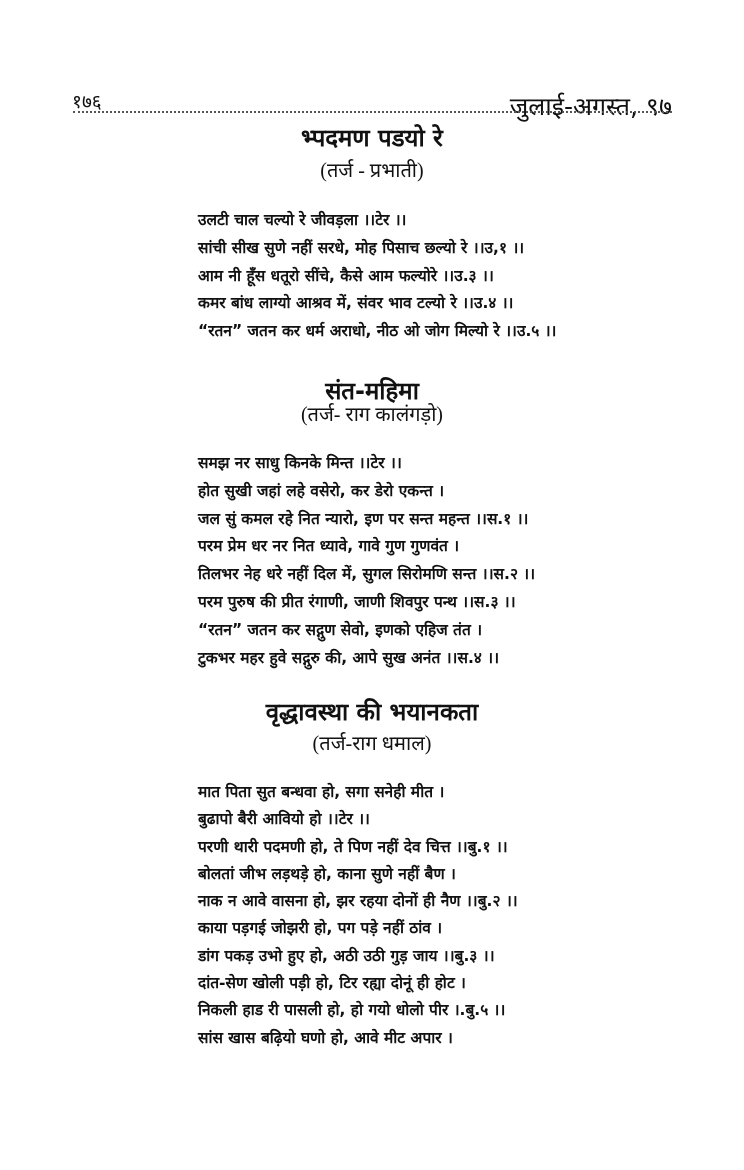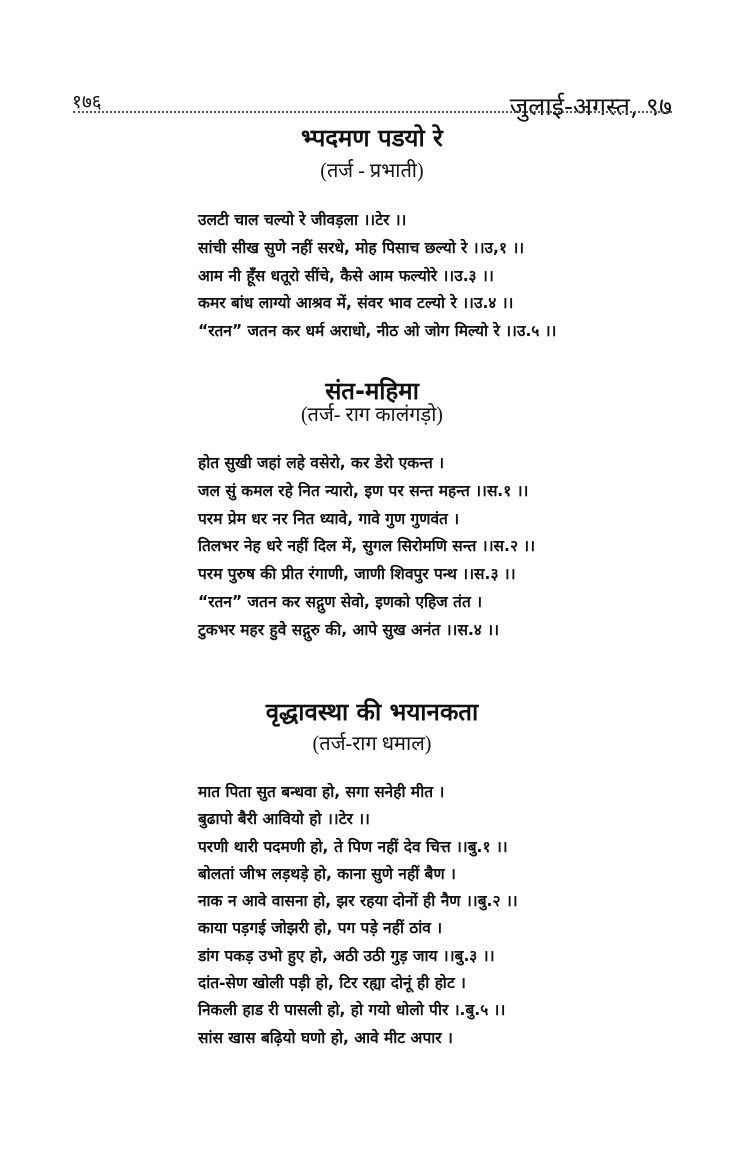--- a/index.html
+++ b/index.html
@@ -34,20 +34,21 @@
   <li>उलटी चाल चल्यो रे जीवड़ला ।।टेर ।।</li>
   <li>सांची सीख सुणे नहीं सरधे, मोह पिसाच छल्यो रे ।।उ,१ ।।</li>
   <li>आम नी हूँस धतूरो सींचे, कैसे आम फल्योरे ।।उ.३ ।।</li>
   <li>कमर बांध लाग्यो आश्रव में, संवर भाव टल्यो रे ।।उ.४ ।।</li>
   <li>“रतन” जतन कर धर्म अराधो, नीठ ओ जोग मिल्यो रे ।।उ.५ ।।</li>
 </ul>
 
 <div class="title" style="top:376px">संत-महिमा</div>
 <div class="subtitle" style="top:401px">(तर्ज- राग कालंगड़ो)</div>
 <ul class="verses" style="top:434px">
+  <li>समझ नर साधु किनके मिन्त ।।टेर ।।</li>
   <li>होत सुखी जहां लहे वसेरो, कर डेरो एकन्त ।</li>
   <li>जल सुं कमल रहे नित न्यारो, इण पर सन्त महन्त ।।स.१ ।।</li>
   <li>परम प्रेम धर नर नित ध्यावे, गावे गुण गुणवंत ।</li>
   <li>तिलभर नेह धरे नहीं दिल में, सुगल सिरोमणि सन्त ।।स.२ ।।</li>
   <li>परम पुरुष की प्रीत रंगाणी, जाणी शिवपुर पन्थ ।।स.३ ।।</li>
   <li>“रतन” जतन कर सद्गुण सेवो, इणको एहिज तंत ।</li>
   <li>टुकभर महर हुवे सद्गुरु की, आपे सुख अनंत ।।स.४ ।।</li>
 </ul>
 
 <div class="title" style="top:697px">वृद्धावस्था की भयानकता</div>

